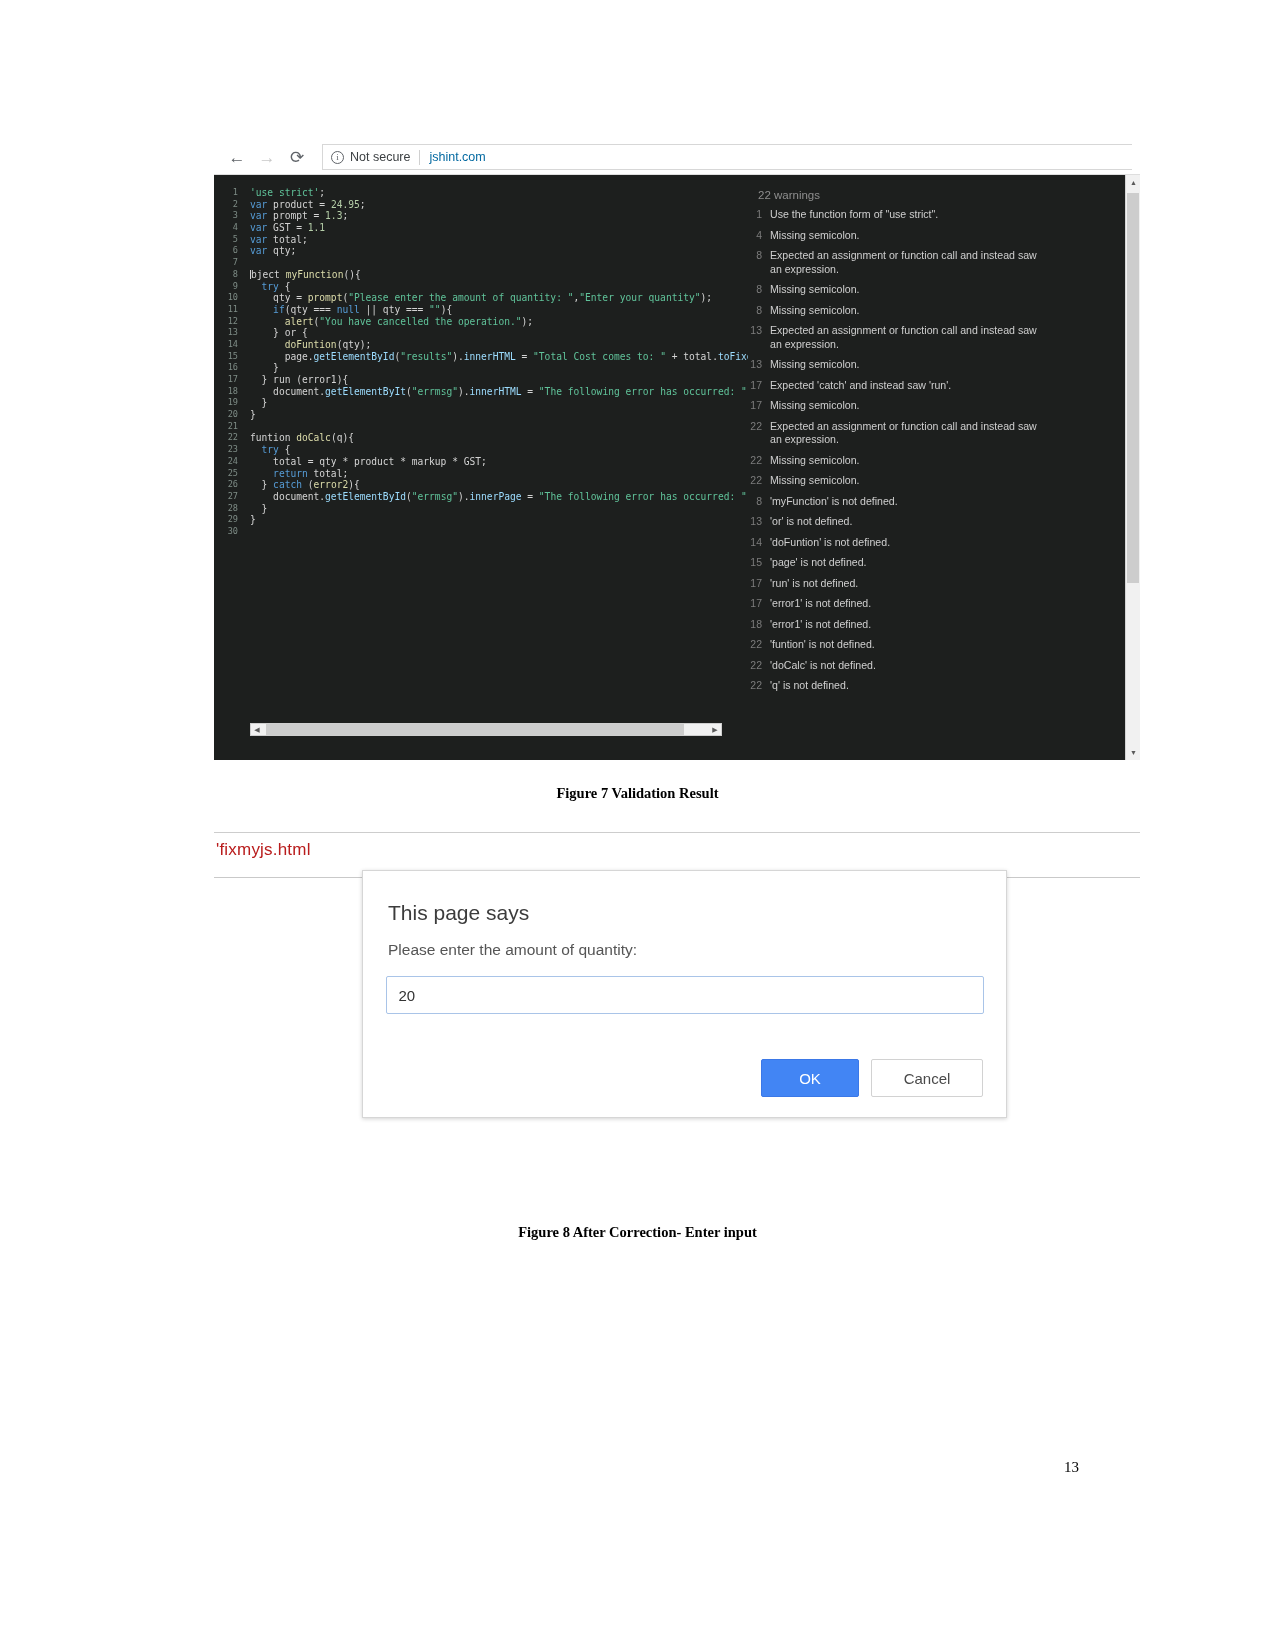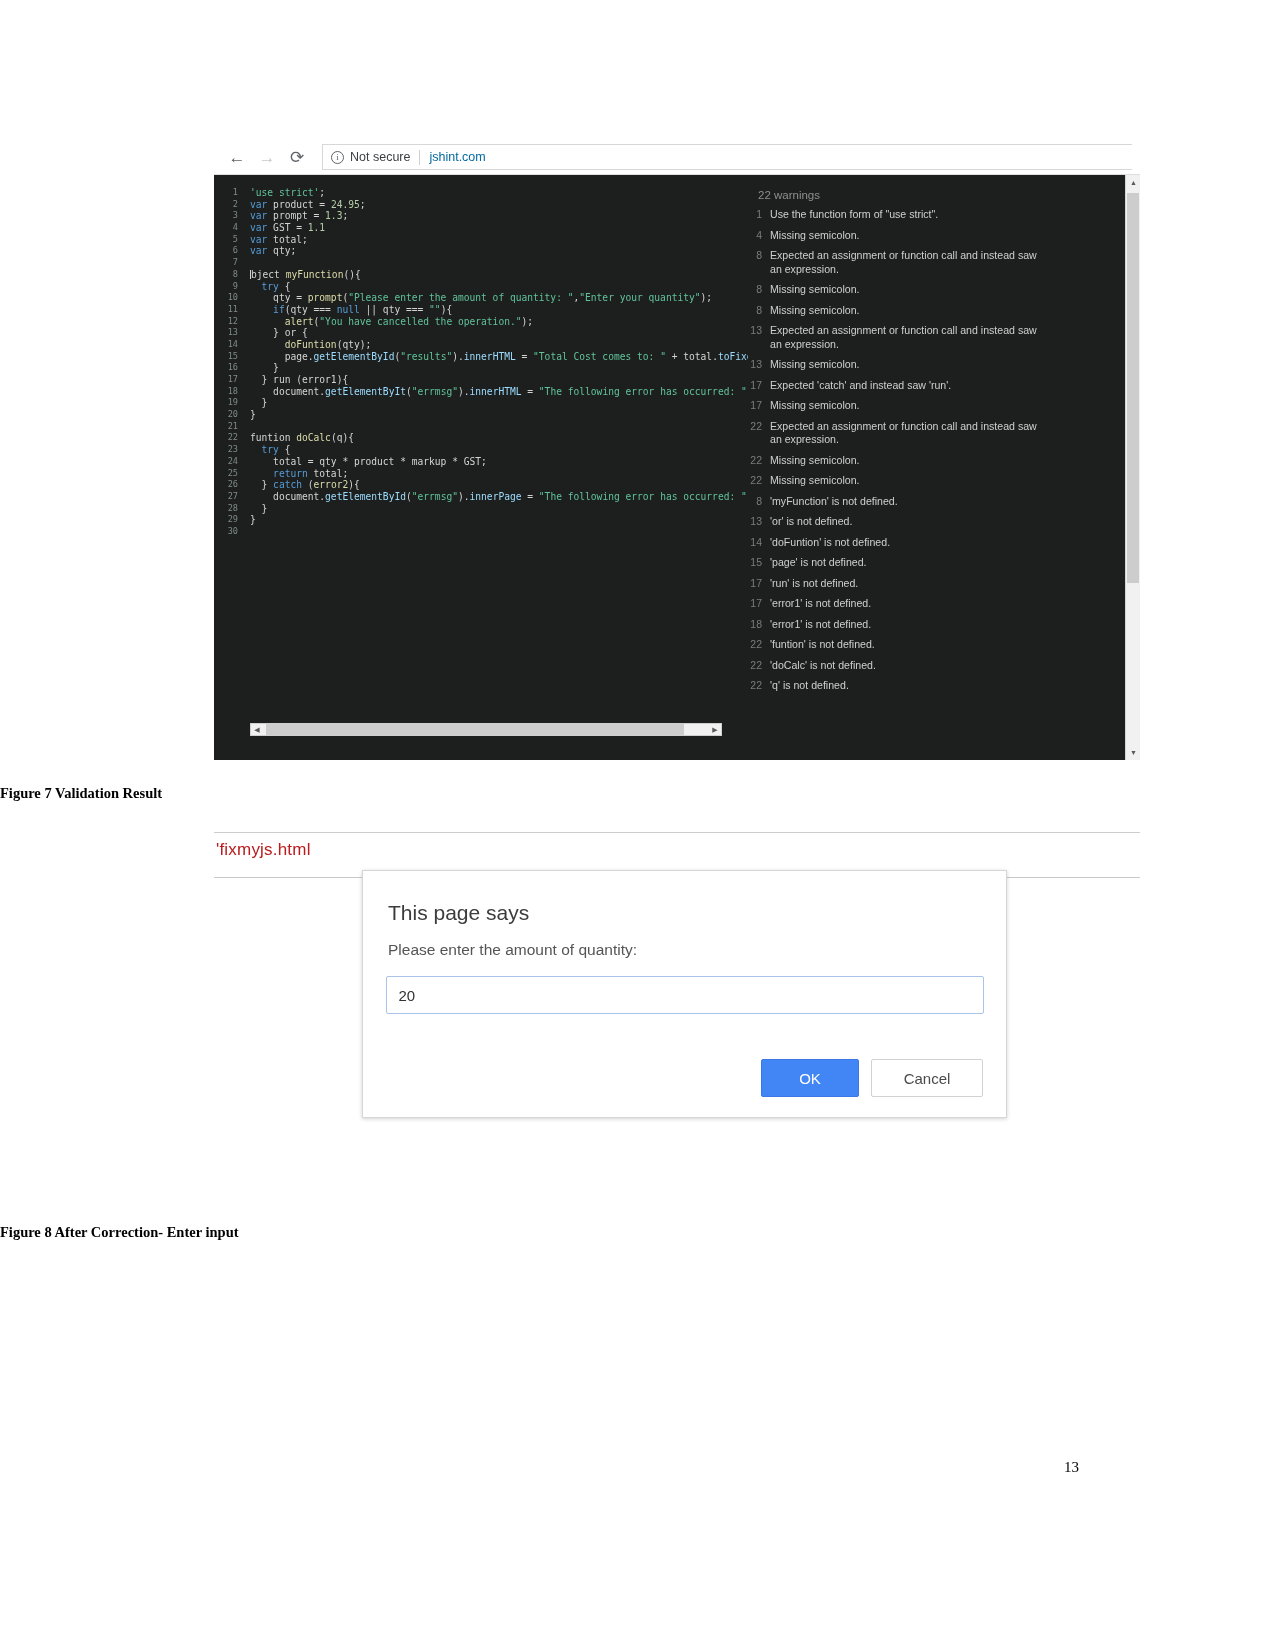--- a/index.html
+++ b/index.html
@@ -133,21 +133,21 @@
     width:15px; height:15px;
     display:flex; align-items:center; justify-content:center;
     font-size:7px; color:#5a5a5a;
   }
   .vs-thumb {
     position:absolute; left:1px; top:18px;
     width:12px; height:390px; background:#cdcdcd;
   }
 
   .fig-caption {
-    position:absolute; width:100%; text-align:left;
+    position:absolute; width:100%; text-align:center;
     font-family:"Liberation Serif", serif;
     font-weight:bold; font-size:14.5px; color:#000;
   }
 
   
   .fig8 {
     position:absolute; left:214px; top:832px;
     width:926px; height:290px;
   }
   .fig8-rule-top {

